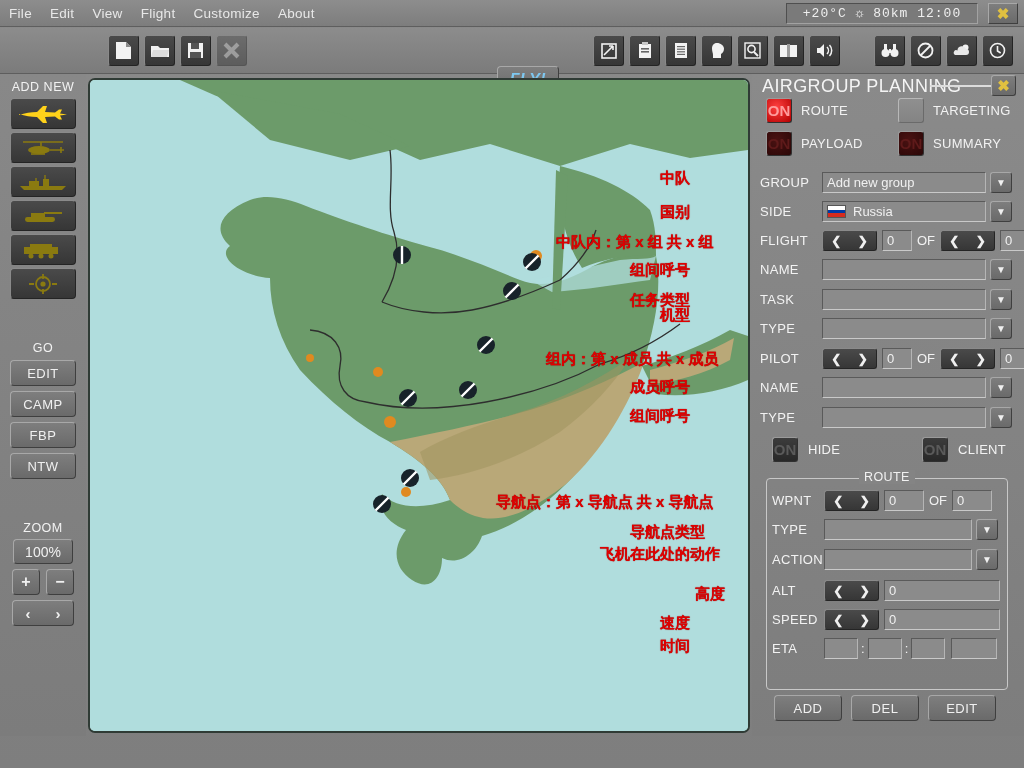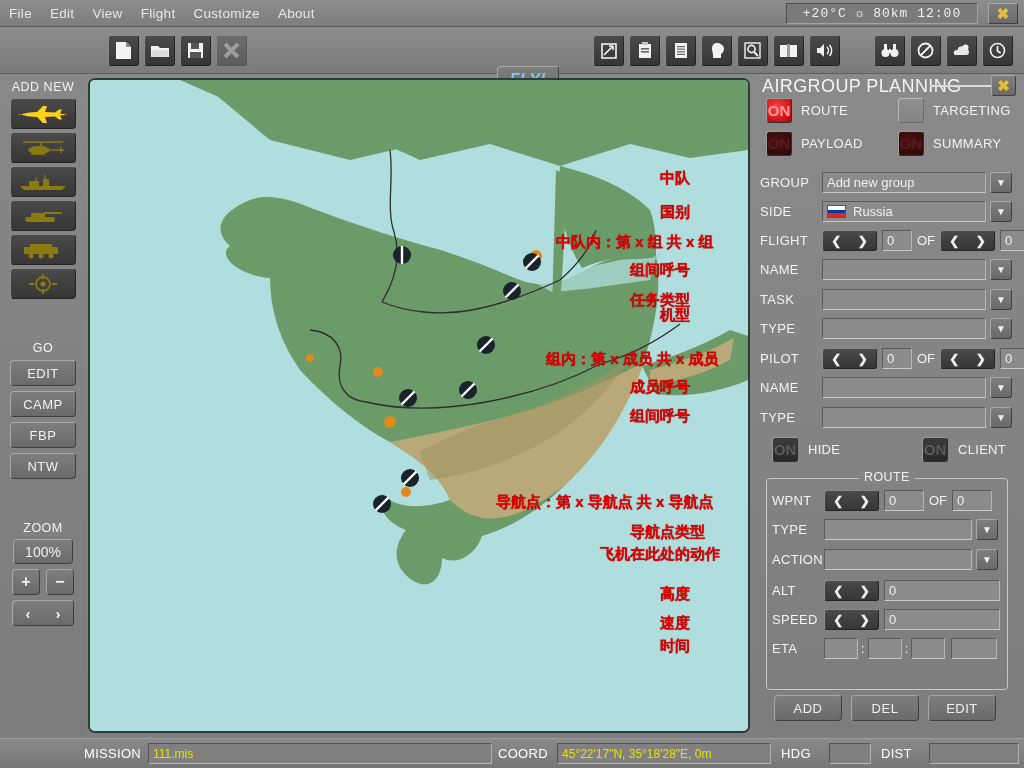--- a/index.html
+++ b/index.html
@@ -586,39 +586,29 @@
     <div class="field" style="width:34px"></div>
     <div class="field" style="width:46px;margin-left:6px"></div>
   </div>
 
   <div class="row" style="left:774px;top:695px;gap:9px">
     <div class="btn3d actbtn">ADD</div>
     <div class="btn3d actbtn">DEL</div>
     <div class="btn3d actbtn">EDIT</div>
   </div>
 
-  <div class="statusbar">
-    <span class="st-lbl" style="left:84px">MISSION</span>
-    <div class="st-field" style="left:148px;width:344px">111.mis</div>
-    <span class="st-lbl" style="left:498px">COORD</span>
-    <div class="st-field" style="left:557px;width:214px">45°22'17"N, 35°18'28"E, 0m</div>
-    <span class="st-lbl" style="left:781px">HDG</span>
-    <div class="st-field" style="left:829px;width:42px"></div>
-    <span class="st-lbl" style="left:881px">DIST</span>
-    <div class="st-field" style="left:929px;width:90px"></div>
-  </div>
 
 <div class="annot" style="left: 660px; top: 170px;">中队</div>
     <div class="annot" style="left: 660px; top: 204px;">国别</div>
     <div class="annot" style="left: 556px; top: 234px;">中队内：第 x 组  共 x 组</div>
     <div class="annot" style="left: 630px; top: 262px;">组间呼号</div>
     <div class="annot" style="left: 630px; top: 292px;">任务类型</div>
     <div class="annot" style="left: 660px; top: 307px;">机型</div>
     <div class="annot" style="left: 546px; top: 351px;">组内：第 x 成员  共 x 成员</div>
     <div class="annot" style="left: 630px; top: 379px;">成员呼号</div>
     <div class="annot" style="left: 630px; top: 408px;">组间呼号</div>
     <div class="annot" style="left: 496px; top: 494px;">导航点：第 x 导航点  共 x 导航点</div>
     <div class="annot" style="left: 630px; top: 524px;">导航点类型</div>
     <div class="annot" style="left: 600px; top: 546px;">飞机在此处的动作</div>
-    <div class="annot" style="left: 660px; top: 586px;">高度</div>
+    <div class="annot" style="left: 695px; top: 586px;">高度</div>
     <div class="annot" style="left: 660px; top: 615px;">速度</div>
     <div class="annot" style="left: 660px; top: 638px;">时间</div>
   </div>
 
 </body></html>

